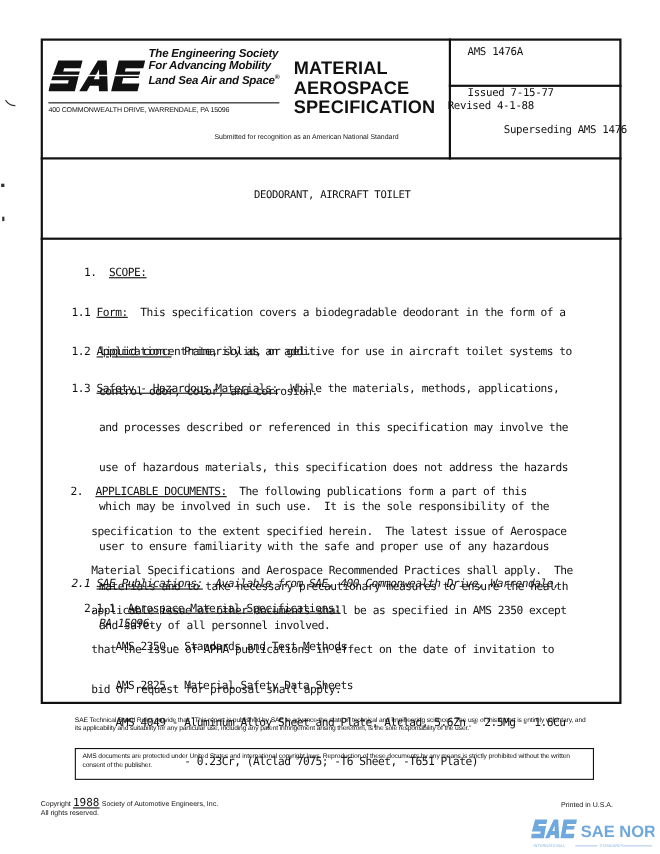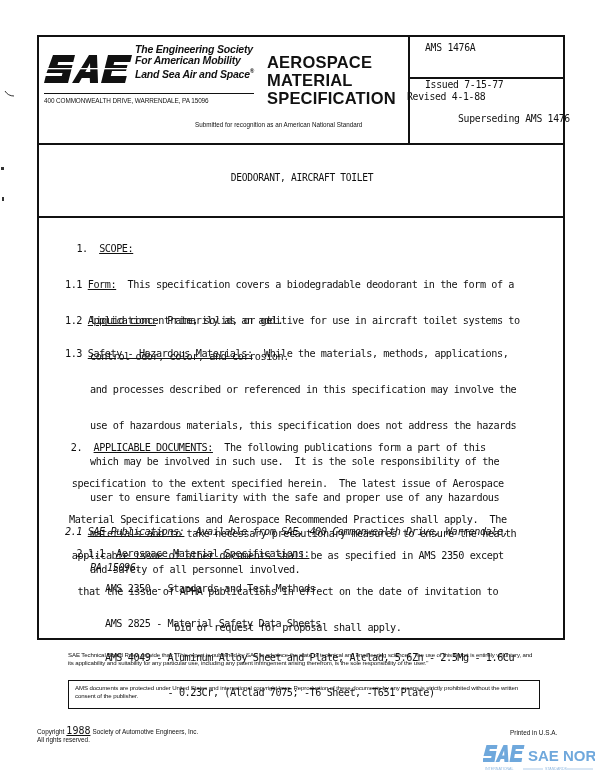--- a/index.html
+++ b/index.html
@@ -59,29 +59,29 @@
 
     <path d="M28 32 l10 -28 h8 l8 28 h-8 l-1.5 -5 h-8 l-1.5 5 z M38.5 21 h5 l-2.5 -9 z"></path>
 
     <path d="M57 4 h24 v7 h-16 v3 h14 v6 h-14 v5 h16 v7 h-24 z"></path>
   </g>
   <rect x="0" y="17" width="88" height="1.3" fill="#fff"></rect>
 </svg>
 
 <div id="society-lines" class="abs sans">
   <div>The Engineering Society</div>
-  <div>For American Mobility</div>
+  <div>For Advancing Mobility</div>
   <div><span>Land Sea Air and Space</span><sup style="font-size:6px">®</sup></div>
 </div>
 <div id="addr-rule" class="abs"></div>
 <div id="address" class="abs sans">400 COMMONWEALTH DRIVE, WARRENDALE, PA 15096</div>
 
 <div id="ams-title" class="abs sans">
+  <div>MATERIAL</div>
   <div>AEROSPACE</div>
-  <div>MATERIAL</div>
   <div>SPECIFICATION</div>
 </div>
 <div id="submitted" class="abs sans">Submitted for recognition as an American National Standard</div>
 
 <div id="ams-num" class="abs mono rbox">AMS 1476A</div>
 <div id="issued" class="abs mono rbox">Issued 7-15-77</div>
 <div id="revised" class="abs mono rbox">Revised 4-1-88</div>
 <div id="superseding" class="abs mono rbox">Superseding AMS 1476</div>
 
 <div id="doc-title" class="abs mono">DEODORANT, AIRCRAFT TOILET</div>
@@ -103,21 +103,21 @@
 <div class="abs mono t" style="left:65px;top:324px;">
   <div><span>1.3</span><span> </span><span class="u">Safety - Hazardous Materials:</span><span>  While the materials, methods, applications,</span></div>
   <div style="padding-left:25px">and processes described or referenced in this specification may involve the</div>
   <div style="padding-left:25px">use of hazardous materials, this specification does not address the hazards</div>
   <div style="padding-left:25px">which may be involved in such use.  It is the sole responsibility of the</div>
   <div style="padding-left:25px">user to ensure familiarity with the safe and proper use of any hazardous</div>
   <div style="padding-left:25px">materials and to take necessary precautionary measures to ensure the health</div>
   <div style="padding-left:25px">and safety of all personnel involved.</div>
 </div>
 
-<div class="abs mono t" style="left:50px;top:418px;text-align:center;">
+<div class="abs mono t" style="left:64px;top:418px;">
   <div><span>2.</span><span>  </span><span class="u">APPLICABLE DOCUMENTS:</span><span>  The following publications form a part of this</span></div>
   <div style="padding-left:19px">specification to the extent specified herein.  The latest issue of Aerospace</div>
   <div style="padding-left:19px">Material Specifications and Aerospace Recommended Practices shall apply.  The</div>
   <div style="padding-left:19px">applicable issue of other documents shall be as specified in AMS 2350 except</div>
   <div style="padding-left:19px">that the issue of APHA publications in effect on the date of invitation to</div>
   <div style="padding-left:19px">bid or request for proposal shall apply.</div>
 </div>
 
 <div class="abs mono t" style="left:65px;top:502px;font-style:italic;">
   <div><span>2.1</span><span> </span><span class="u">SAE Publications:</span><span>  Available from SAE, 400 Commonwealth Drive, Warrendale,</span></div>

